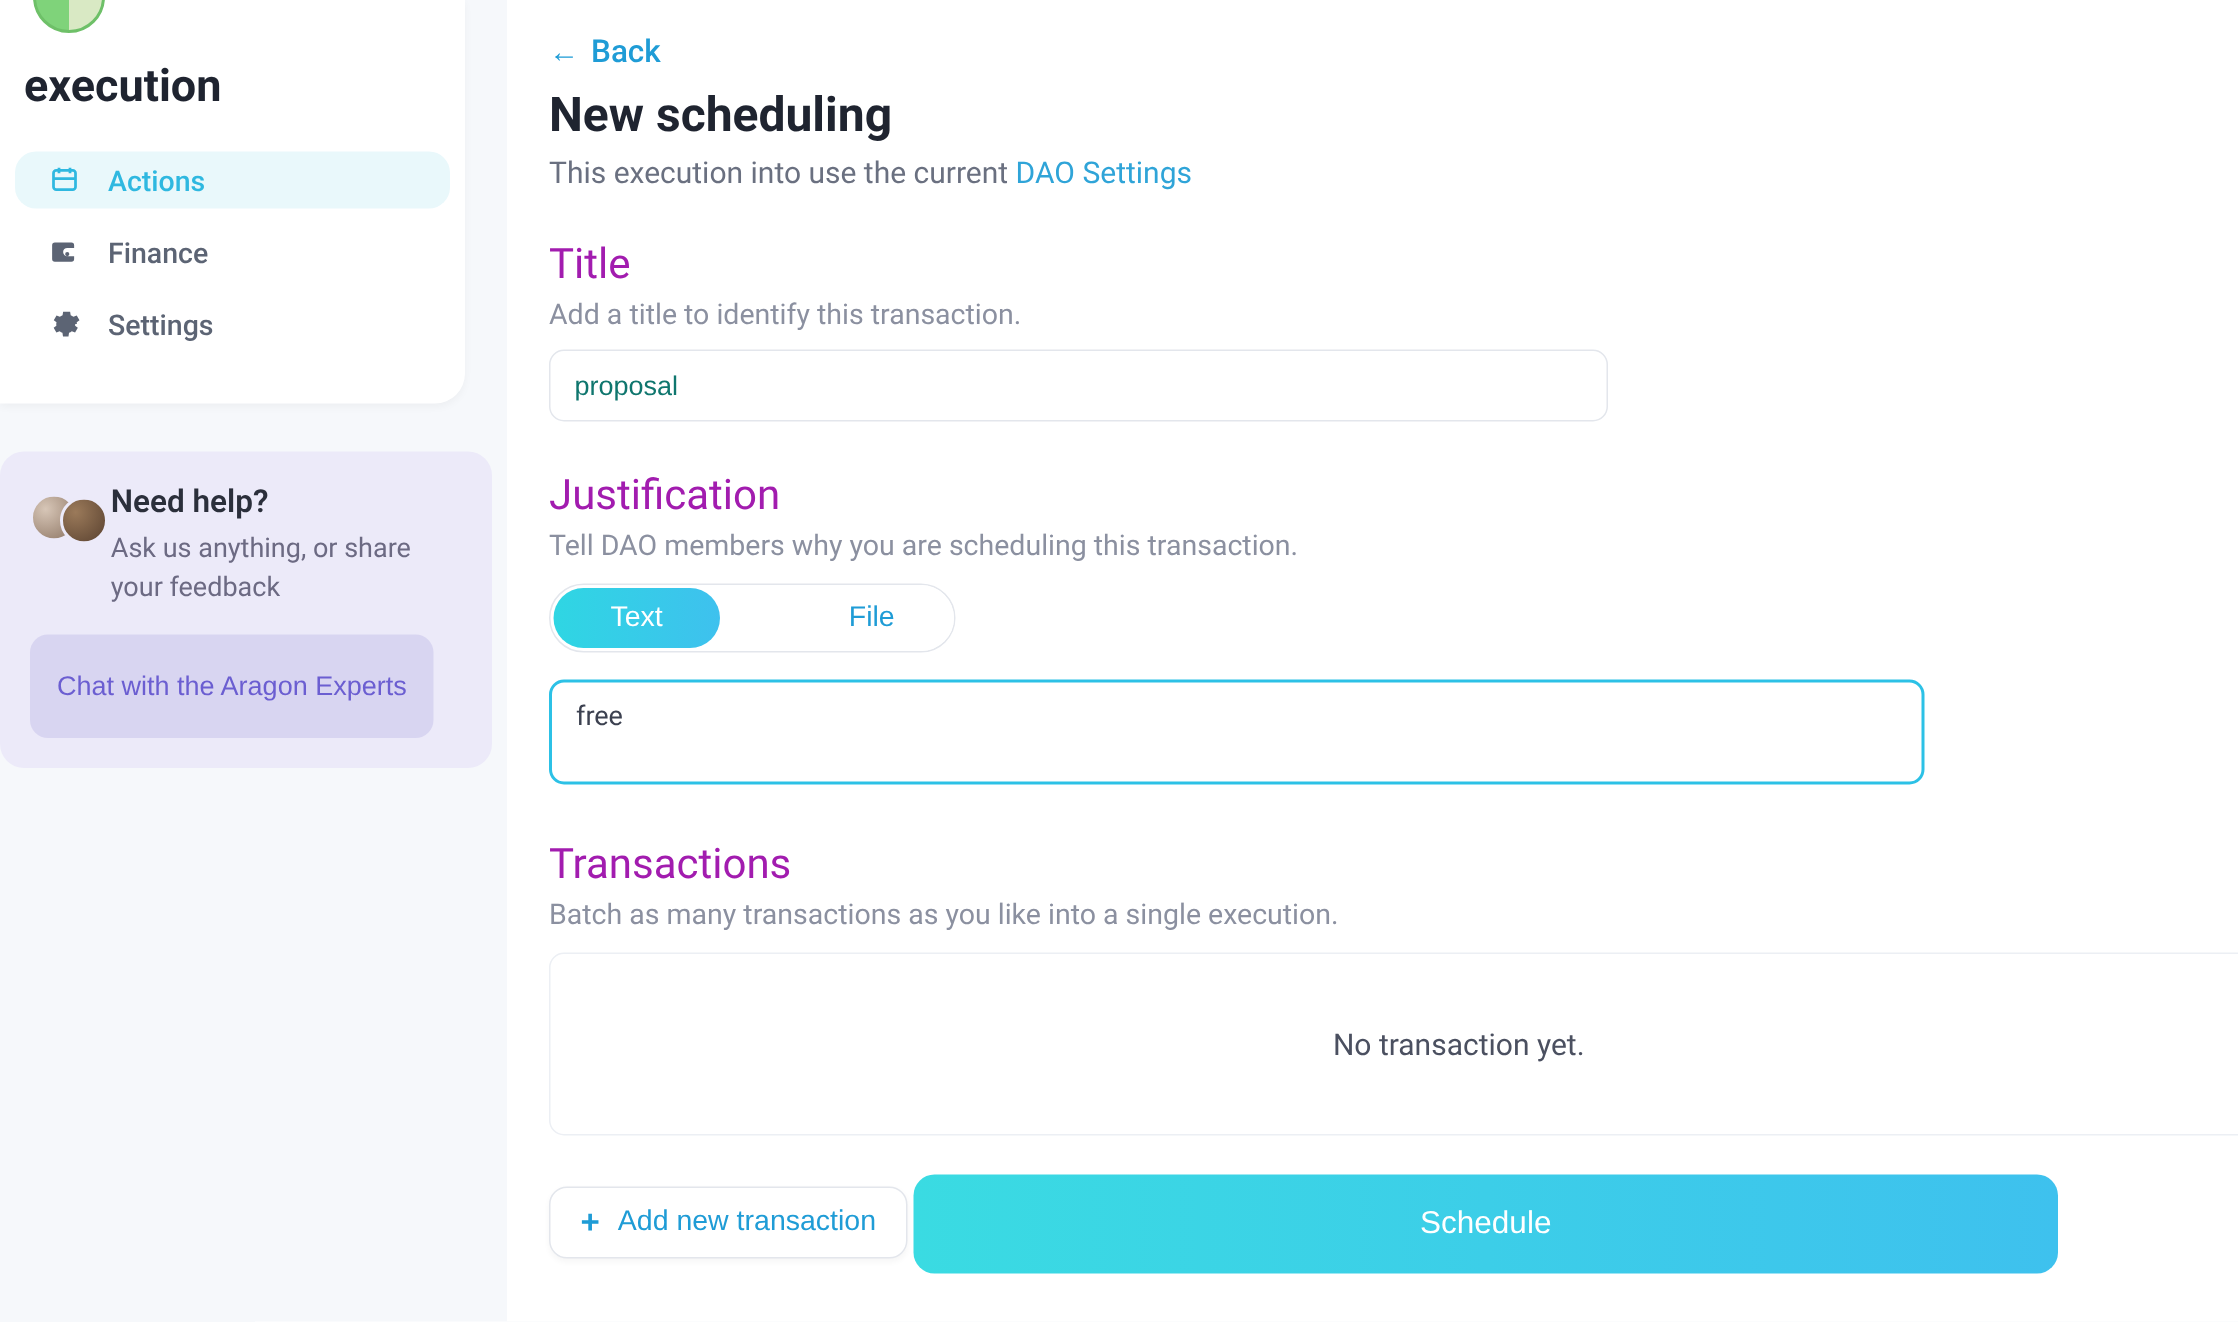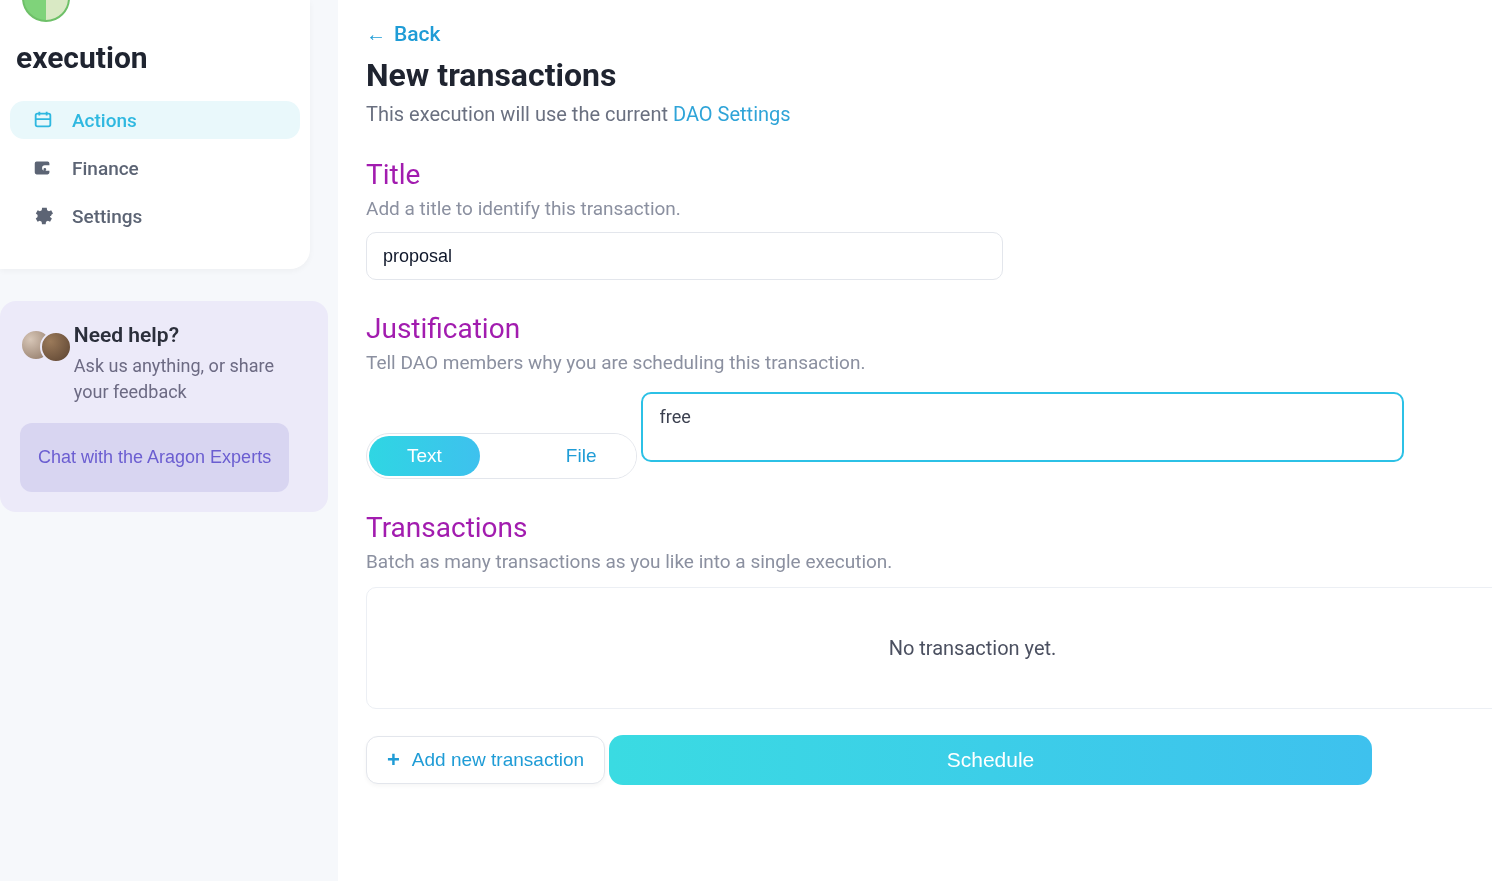--- a/index.html
+++ b/index.html
@@ -173,27 +173,27 @@
     font-weight: 400;
   }
   .section-desc {
     font-size: 19px;
     color: #8b90a0;
     margin-top: 6px;
   }
 
   .input {
     margin-top: 12px;
-    width: 637px;
+    width: 706px;
     height: 48px;
     border: 1px solid #e3e6ec;
     border-radius: 10px;
     padding: 0 16px;
     font-size: 18px;
-    color: #0f172a;
+    color: #0f766e;
     outline: none;
     background: #fff;
   }
 
   .toggle {
     margin-top: 14px;
     border: 1px solid #e3e6ec;
     border-radius: 999px;
     display: inline-flex;
     height: 46px;
@@ -213,21 +213,21 @@
   .toggle-opt.active {
     background: linear-gradient(90deg, #2fd6e3 0%, #3ec1ee 100%);
     color: #ffffff;
     border-radius: 999px;
     margin: 2px;
     padding: 0 38px;
   }
 
   .textarea {
     margin-top: 18px;
-    width: 763px;
+    width: 917px;
     height: 70px;
     border: 2px solid #2cc1e6;
     border-radius: 10px;
     padding: 12px 16px;
     font-size: 18px;
     color: #3c4150;
     outline: none;
     resize: none;
     font-family: inherit;
   }
@@ -261,21 +261,21 @@
     box-shadow: 0 2px 4px rgba(0,0,0,0.04);
   }
   .plus-icon {
     font-size: 22px;
     font-weight: 600;
   }
 
   .schedule-btn {
     margin-top: 26px;
     width: 763px;
-    height: 50px;
+    height: 66px;
     border: none;
     border-radius: 14px;
     background: linear-gradient(90deg, #3adbe2 0%, #3ec1ee 100%);
     color: #ffffff;
     font-size: 21px;
     cursor: pointer;
   }
 </style>
 </head>
 <body>
@@ -328,23 +328,23 @@
     <button class="help-btn">Chat with the Aragon Experts</button>
   </div>
 </aside>
 
 <main class="main">
   <div class="back-link">
     <span class="arrow-left">←</span>
     <span>Back</span>
   </div>
 
-  <h1 class="page-title">New transactions</h1>
+  <h1 class="page-title">New scheduling</h1>
   <div class="page-sub">
-    <span>This execution will use the current </span><a>DAO Settings</a>
+    <span>This execution into use the current </span><a>DAO Settings</a>
   </div>
 
   
   <div class="section">
     <div class="section-title">Title</div>
     <div class="section-desc">Add a title to identify this transaction.</div>
     <input class="input" type="text" value="proposal" style="">
   </div>
 
   

